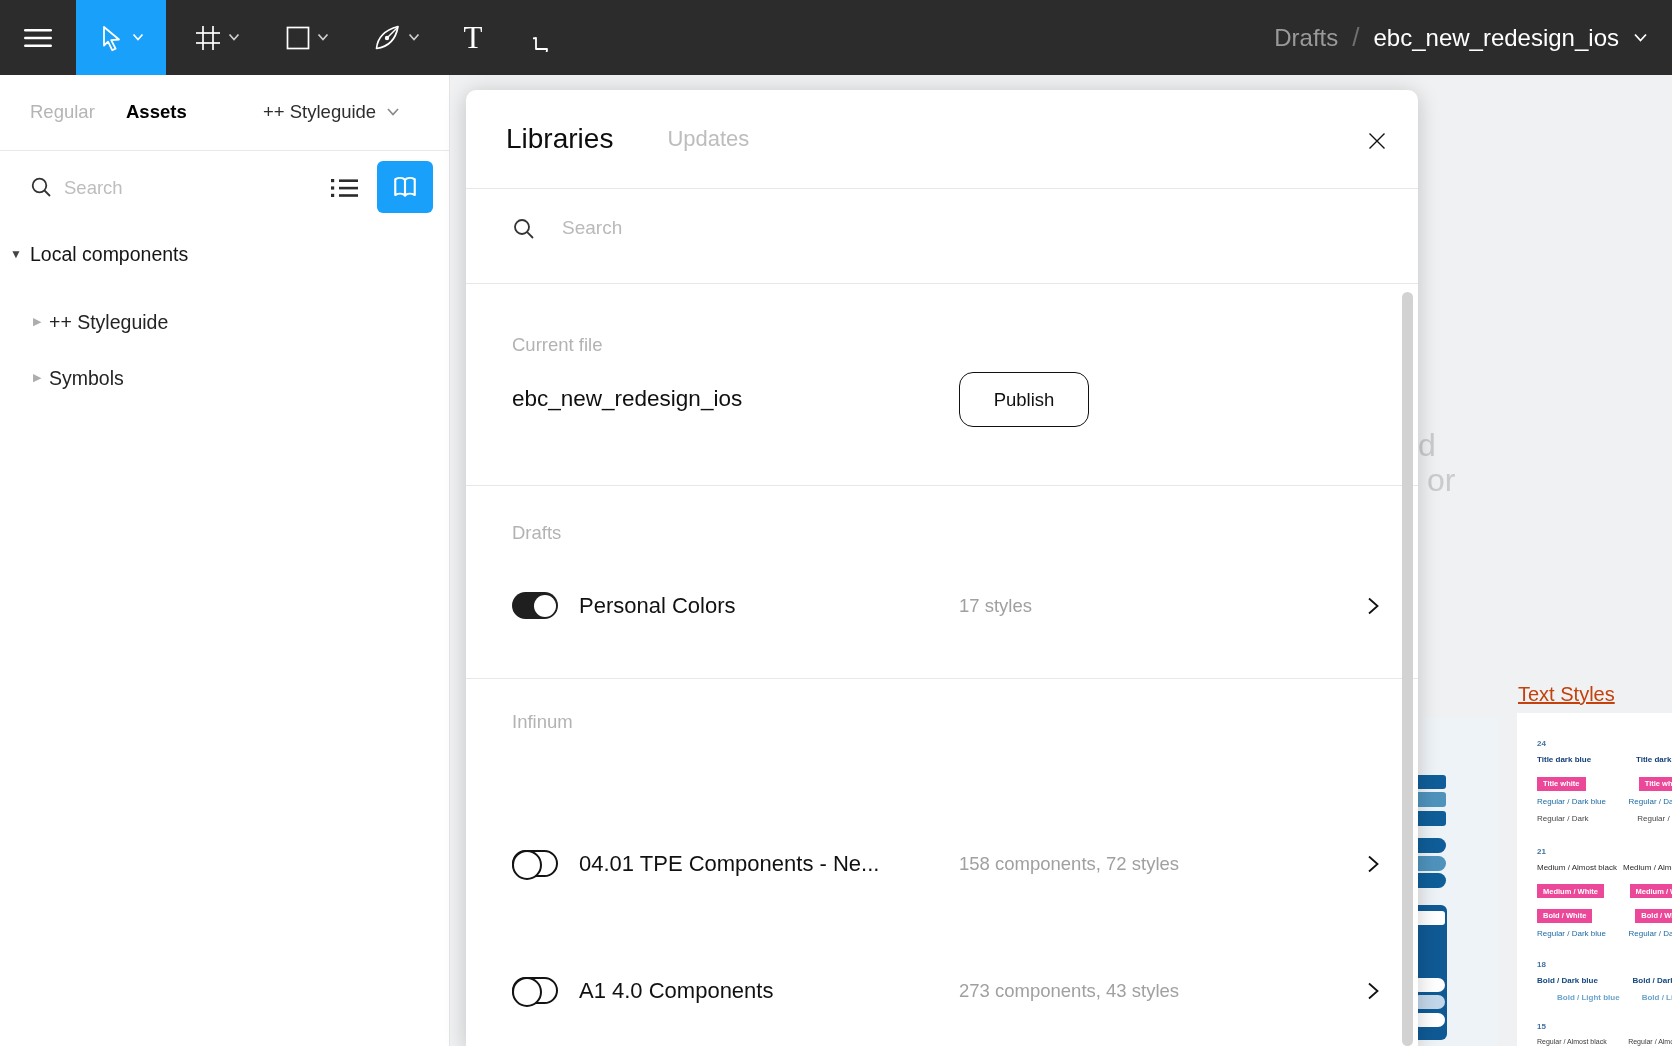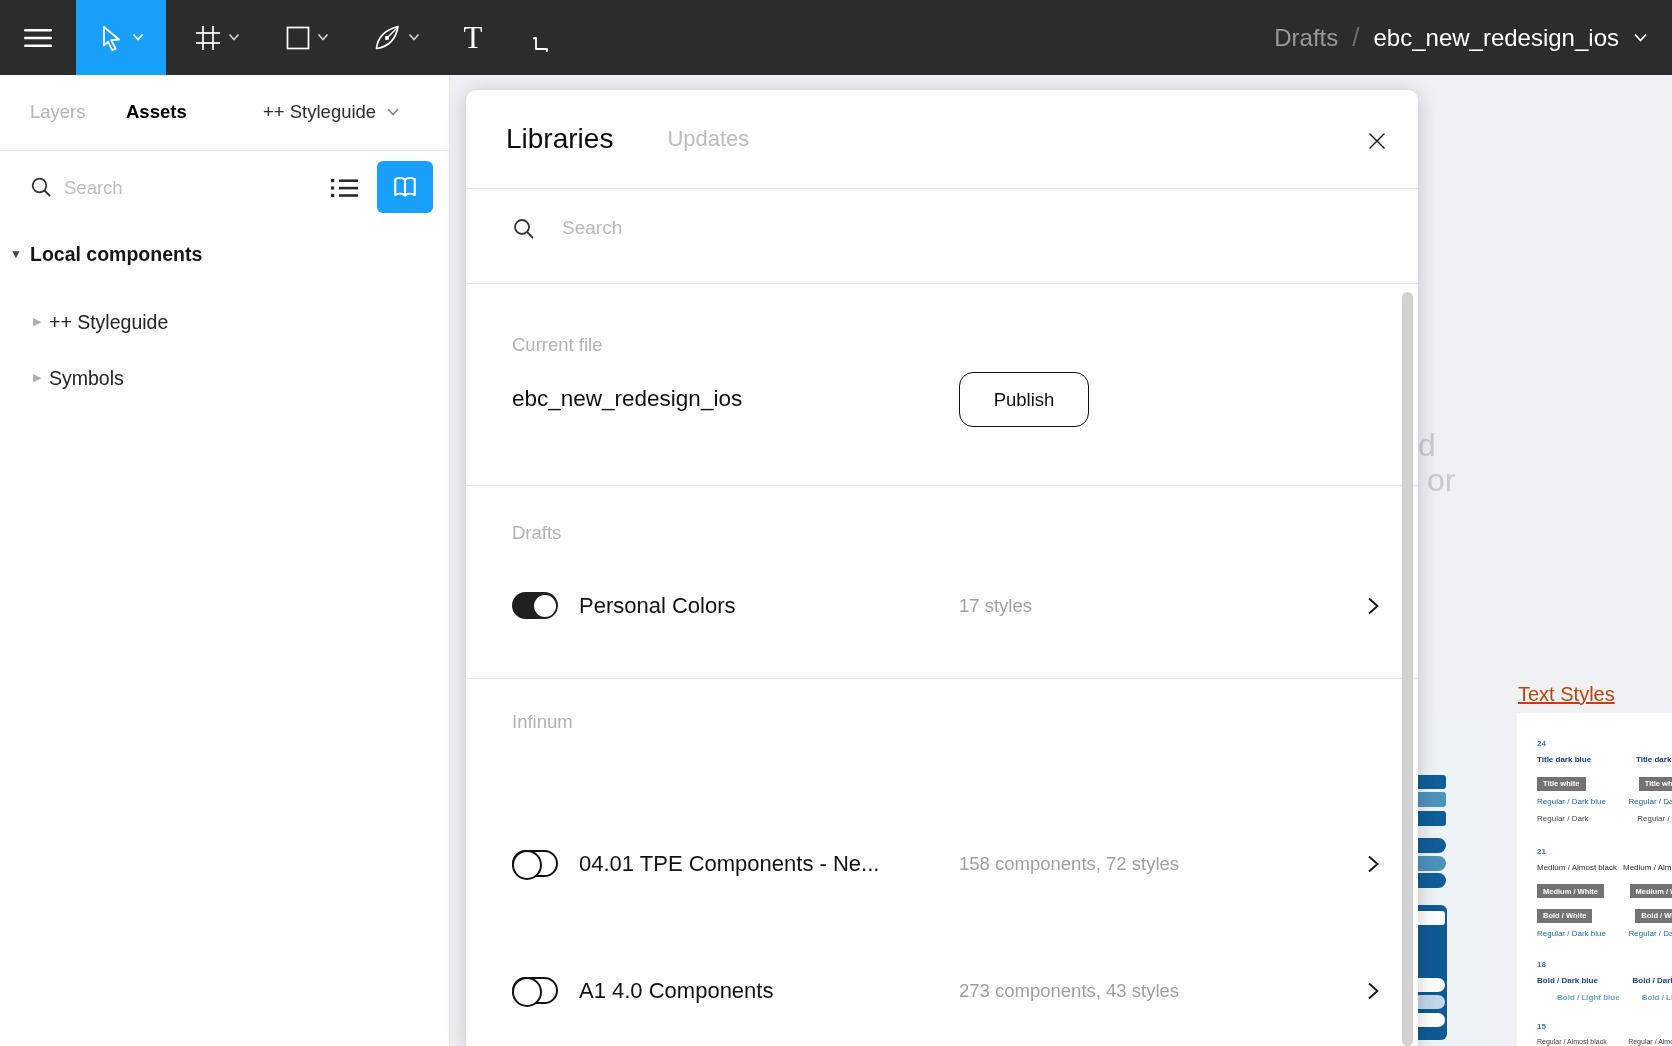--- a/index.html
+++ b/index.html
@@ -21,36 +21,36 @@
   .sidebar { position:absolute; left:0; top:75px; width:450px; height:971px; background:#fff; border-right:1px solid #e4e4e4; }
   .sb-hr { position:absolute; left:0; right:0; height:1px; background:#e8e8e8; }
   .sb-tab { position:absolute; top:26px; font-size:18.5px; }
   .sb-sel { position:absolute; top:26px; left:263px; font-size:18.5px; color:#2e2e2e; display:flex; align-items:center; gap:10px; }
   .sb-search-in { position:absolute; left:64px; top:98px; width:230px; height:30px; border:none; outline:none; font-size:18.5px; color:#333; font-family:"Liberation Sans",sans-serif; background:transparent; }
   .sb-search-in::placeholder { color:#bdbdbd; }
   .icon-btn { position:absolute; border:none; background:transparent; display:flex; align-items:center; justify-content:center; cursor:default; }
   .book-btn { left:377px; top:86px; width:56px; height:52px; border-radius:6px; background:#18a0fb; }
   .tri-down { position:absolute; font-size:12px; color:#444; }
   .tri-right { position:absolute; font-size:11px; color:#adadad; }
-  .sb-header { position:absolute; left:30px; font-size:19.5px; font-weight:700; color:#151515; }
+  .sb-header { position:absolute; left:30px; font-size:19.5px; font-weight:400; color:#151515; }
   .sb-item { position:absolute; left:49px; font-size:19.5px; color:#242424; }
 
   
   .canvas { position:absolute; left:450px; top:75px; width:1222px; height:971px; background:#f0f1f2; overflow:hidden; }
   .frag { position:absolute; color:#c9cbcc; font-size:32px; }
   .ts-title { position:absolute; left:1068px; top:608px; font-size:20px; color:#c2410c;text-decoration:underline; }
   .bluepanel { position:absolute; left:973px; top:643px; width:74px; height:328px; background:#eef3f8; }
   .bar { position:absolute; left:960px; width:36px; }
   .whitepanel { position:absolute; left:1067px; top:638px; width:620px; height:333px; background:#ffffff; overflow:hidden; }
   .ts-col { position:absolute; top:26px; width:84px; }
   .ts-col2 { left:104px; text-align:center; }
   .ts-col1 { left:20px; }
   .tsg-size { font-size:8px; font-weight:700; color:#41729f; margin-bottom:7px; }
   .tsr { font-size:8px; margin-bottom:8px; white-space:nowrap; }
-  .chip { display:inline-block; font-size:7.5px; font-weight:700; color:#fff; background:#737373; padding:2.5px 6px; margin-bottom:6px; white-space:nowrap; }
+  .chip { display:inline-block; font-size:7.5px; font-weight:700; color:#fff; background:#ec4899; padding:2.5px 6px; margin-bottom:6px; white-space:nowrap; }
   .b-blue { color:#123f77; font-weight:700; }
   .r-blue { color:#1a6aa5; }
   .r-dark { color:#474747; }
   .m-black { color:#2b2b2b; font-weight:500; }
   .bb-blue { color:#12477f; font-weight:700; }
   .bl-blue { color:#6aa4cd; font-weight:700;padding-left:20px; }
   .r-black7 { color:#3a3a3a; font-size:7px; }
   .mt24 { margin-top:24px; } .mt22 { margin-top:22px; } .mt20 { margin-top:20px; }
 
   
@@ -206,21 +206,21 @@
       <span class="crumb-loc">Drafts</span>
       <span class="crumb-sep">/</span>
       <span class="crumb-file">ebc_new_redesign_ios</span>
       <svg width="15" height="11" viewBox="0 0 15 11">
           <path d="M2 2.5 L7.5 8.5 L13 2.5" fill="none" stroke="#fff" stroke-width="1.8"></path>
         </svg>
     </div>
   </div>
 
   <div class="sidebar">
-    <span class="sb-tab" style="left:30px; color:#b5b5b5;">Layers</span>
+    <span class="sb-tab" style="left:30px; color:#b5b5b5;">Regular</span>
     <span class="sb-tab" style="left:126px; color:#000; font-weight:700;">Assets</span>
     <span class="sb-sel">
       <span>++ Styleguide</span>
       <svg width="14" height="10" viewBox="0 0 14 10">
           <path d="M2 2 L7 7.5 L12 2" fill="none" stroke="#8a8a8a" stroke-width="1.7"></path>
         </svg>
     </span>
     <div class="sb-hr" style="top:75px;"></div>
 
     <svg style="position:absolute; left:30px; top:101px;" width="23" height="23" viewBox="0 0 23 23">

